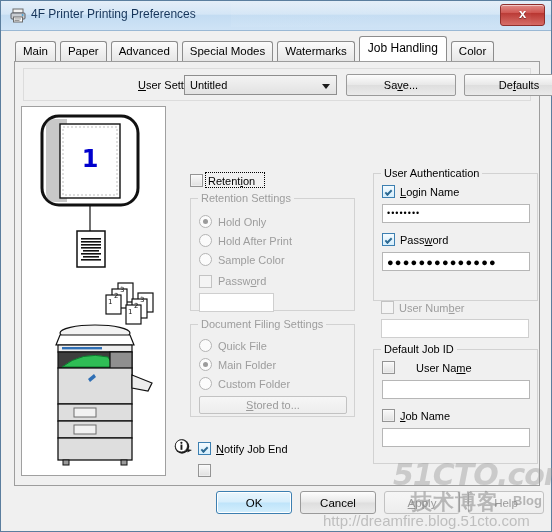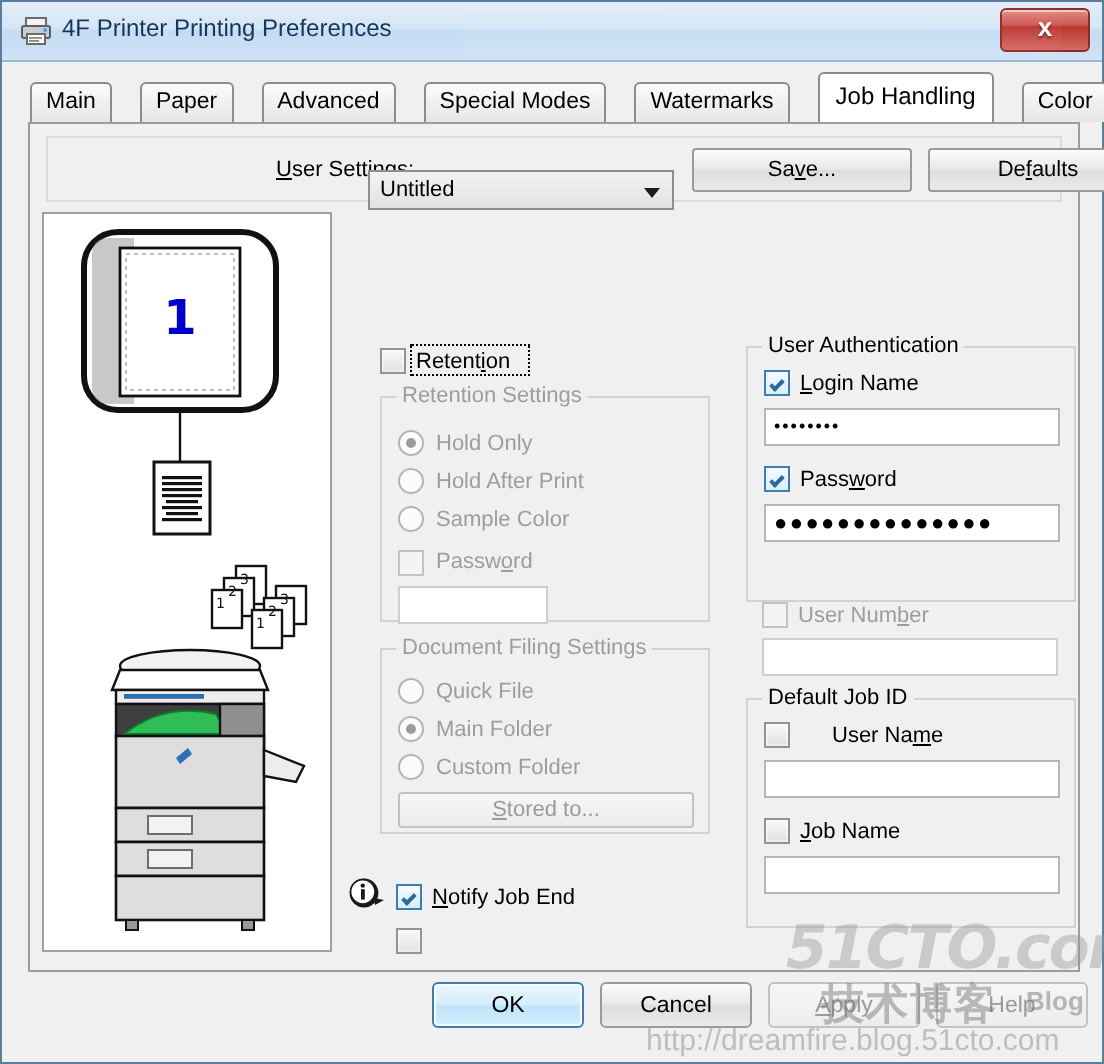--- a/index.html
+++ b/index.html
@@ -47,21 +47,21 @@
   
   .tabstrip{
     position:absolute;left:14px;top:38px;height:22px;
     display:flex;align-items:flex-end;
   }
   .tab{
     height:19px;line-height:19px;padding:0 7px;
     background:linear-gradient(to bottom,#fbfbfb,#e6e6e6);
     border:1px solid #8c8c8c;border-bottom:none;
     border-radius:3px 3px 0 0;
-    margin-right:14px;color:#000;font-size:11.5px;
+    margin-right:4px;color:#000;font-size:11.5px;
     cursor:pointer;white-space:nowrap;
   }
   .tab.active{
     height:24px;line-height:23px;
     background:#fff;border-color:#8c8c8c;
     position:relative;z-index:5;font-size:12px;
     padding:0 8px;
   }
 
   
@@ -71,21 +71,21 @@
     box-sizing:border-box;
   }
   .settings-bar{
     position:absolute;left:8px;top:6px;width:508px;height:33px;
     border:1px solid #dcdcdc;background:#f0f0f0;
     box-sizing:border-box;
   }
   .us-label{position:absolute;left:114px;top:10px;color:#000;}
   .us-label u{text-decoration:underline;}
   .combo{
-    position:absolute;left:160px;top:16px;width:153px;height:20px;
+    position:absolute;left:160px;top:6px;width:153px;height:20px;
     background:linear-gradient(to bottom,#f3f3f3,#e2e2e2);
     border:1px solid #8e8e8e;box-sizing:border-box;cursor:pointer;
   }
   .combo .val{position:absolute;left:5px;top:3px;color:#000;}
   .combo .arrow{
     position:absolute;right:6px;top:8px;width:0;height:0;
     border-left:4px solid transparent;border-right:4px solid transparent;
     border-top:5px solid #1b1b1b;
   }
   .btn{

